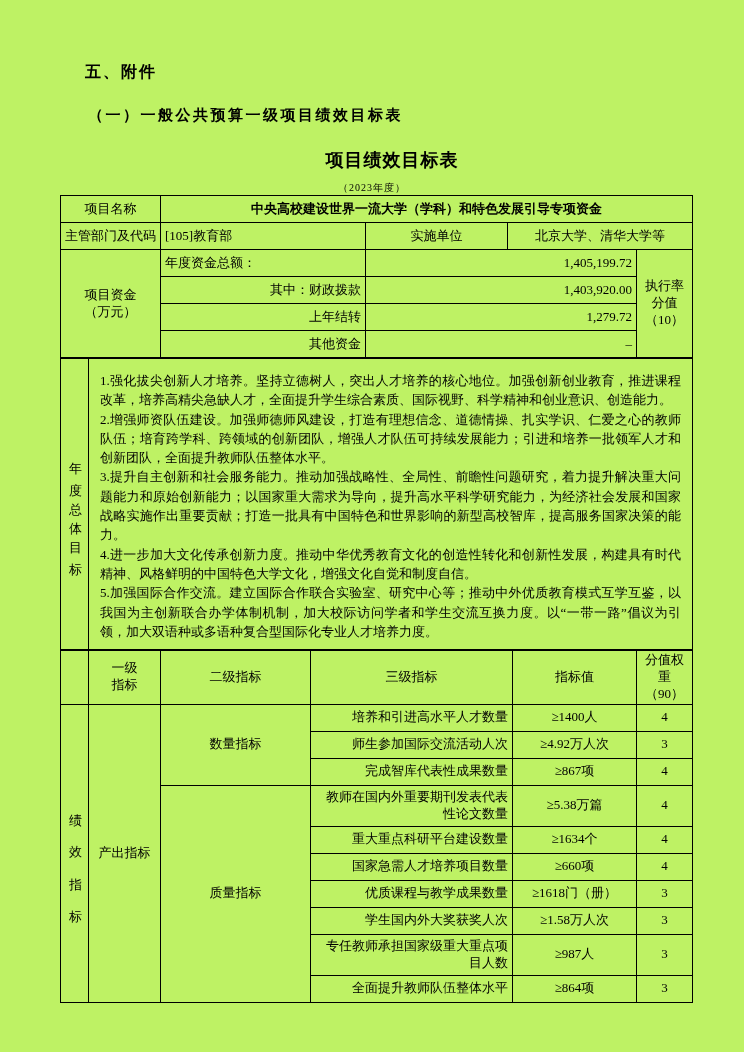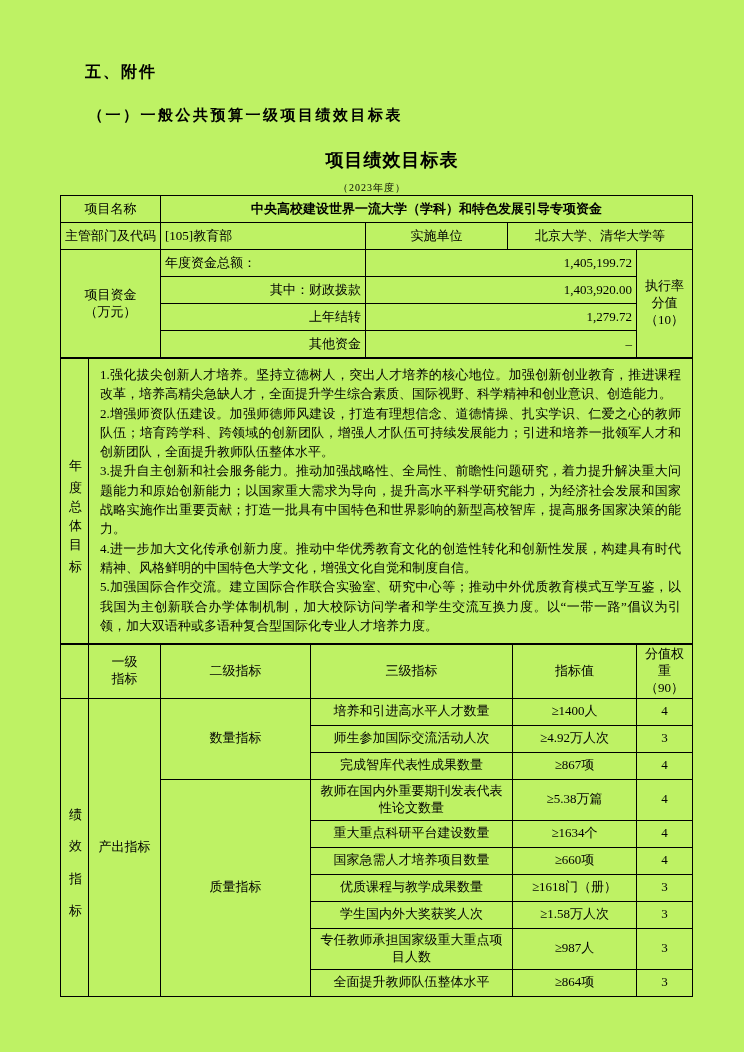--- a/index.html
+++ b/index.html
@@ -71,26 +71,26 @@
     writing-mode: vertical-lr;
     text-orientation: upright;
     font-size: 13px;
   }
   .vert-goal { letter-spacing: 20px; padding-top: 20px; }
   .vert-perf { letter-spacing: 32px; padding-top: 32px; }
   .goal-cell { padding: 0; vertical-align: top; }
   .goal-text {
     height: 277px;
     overflow: hidden;
-    padding: 5px 7px 0 7px;
+    padding: 11px 7px 0 7px;
     text-align: justify;
     font-size: 13px;
     line-height: 19.3px;
   }
-  .ind-name { text-align: center; padding-left: 6px; line-height: 1.3; }
+  .ind-name { text-align: right; padding-left: 6px; line-height: 1.3; }
   .page-number {
     text-align: center;
     font-size: 12px;
     margin-top: 20px;
   }
 </style>
 </head>
 <body>
 
 <div class="page">

